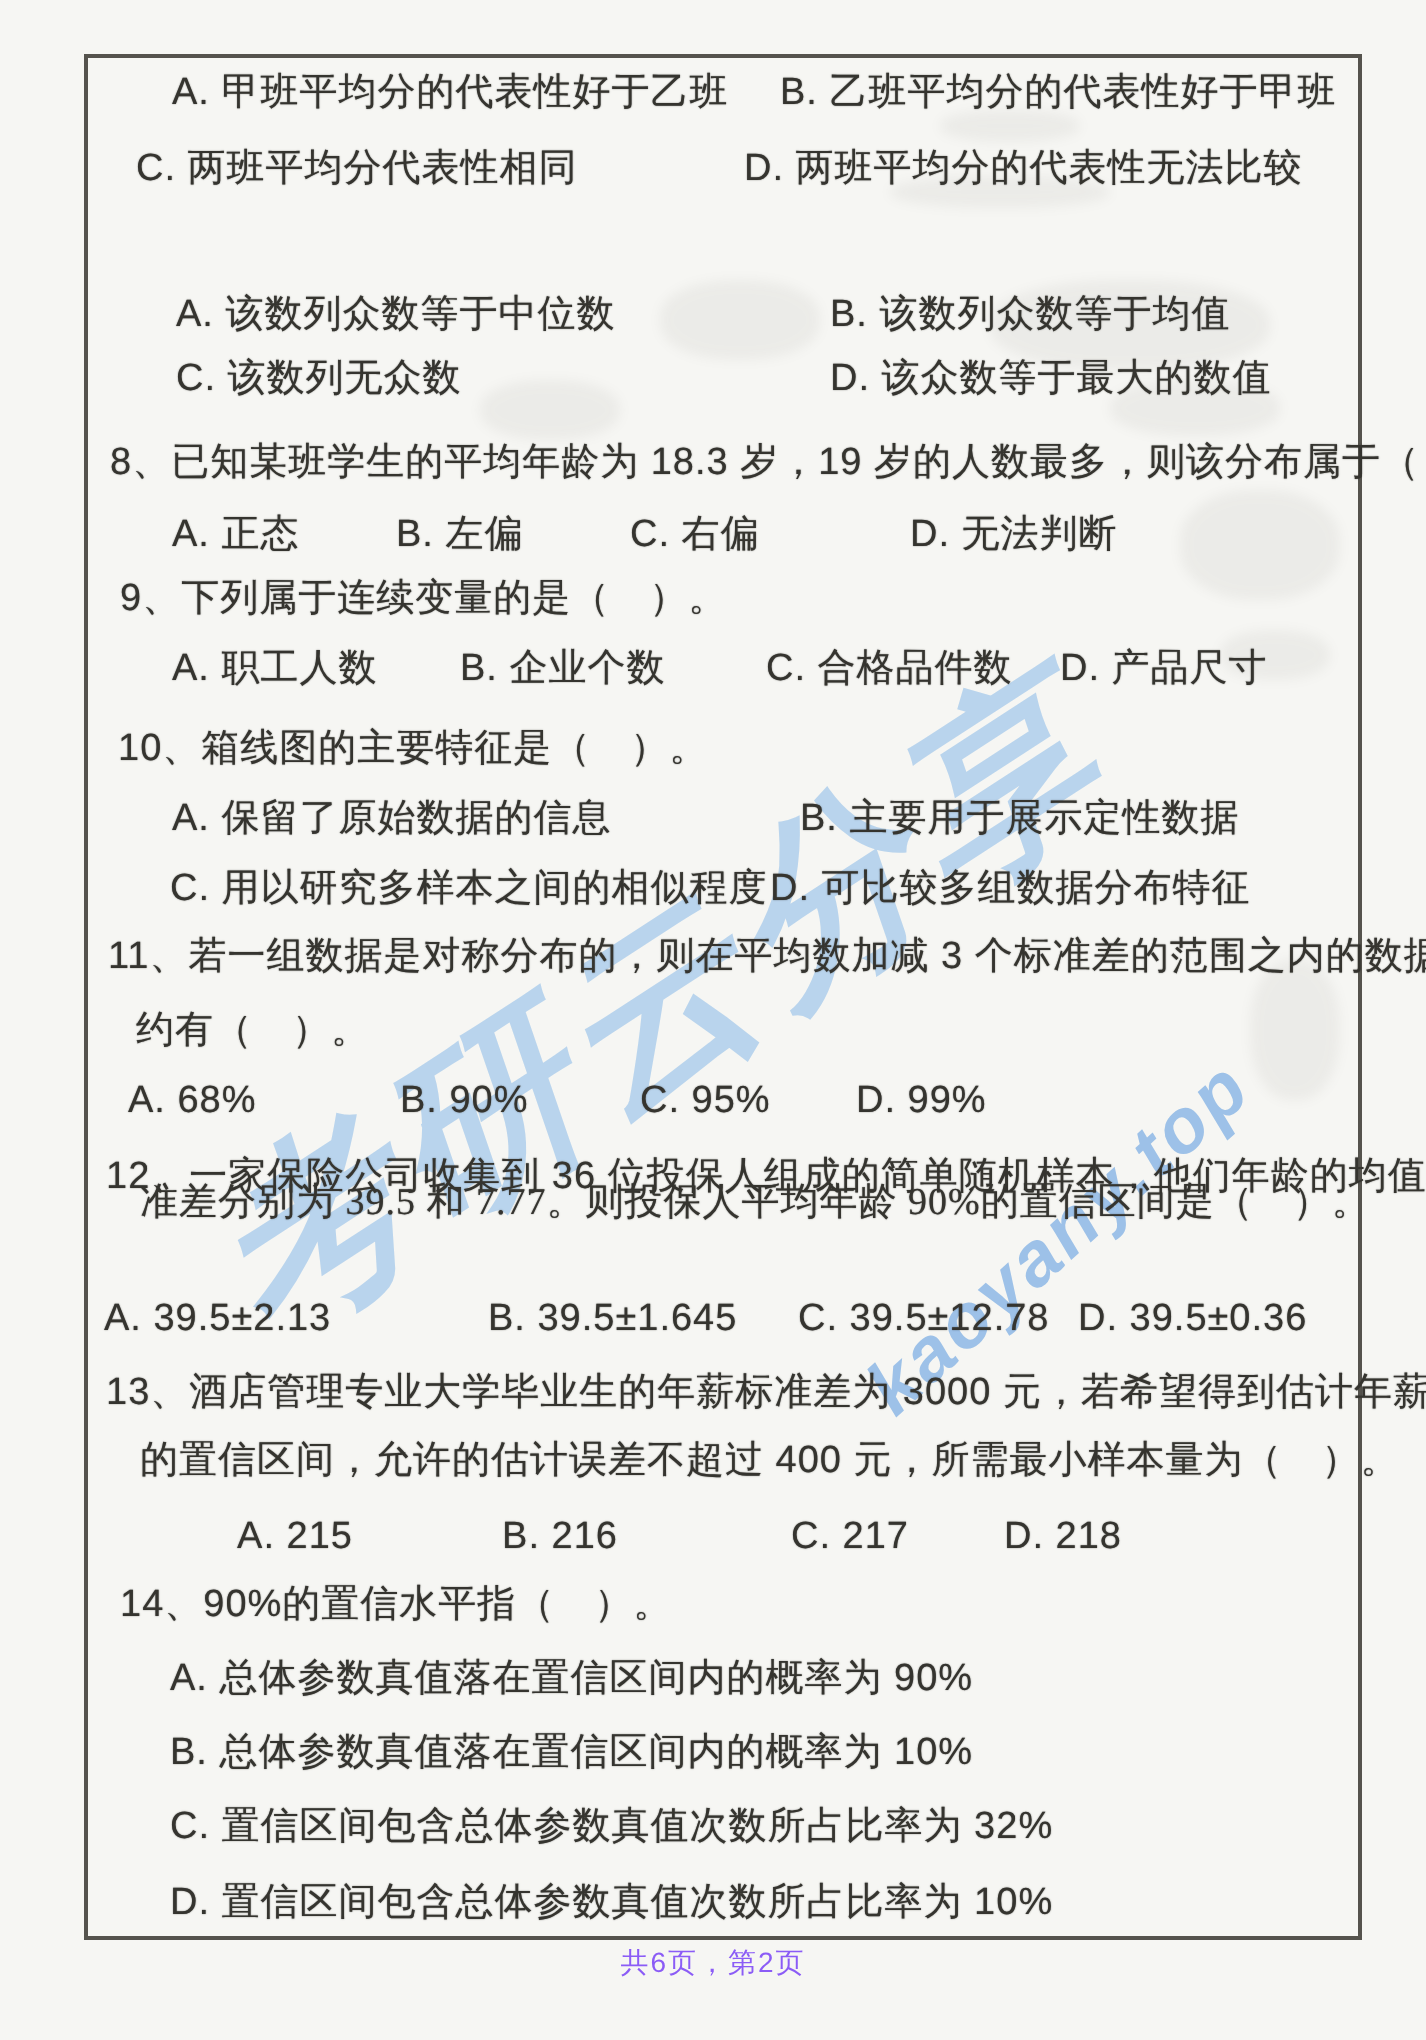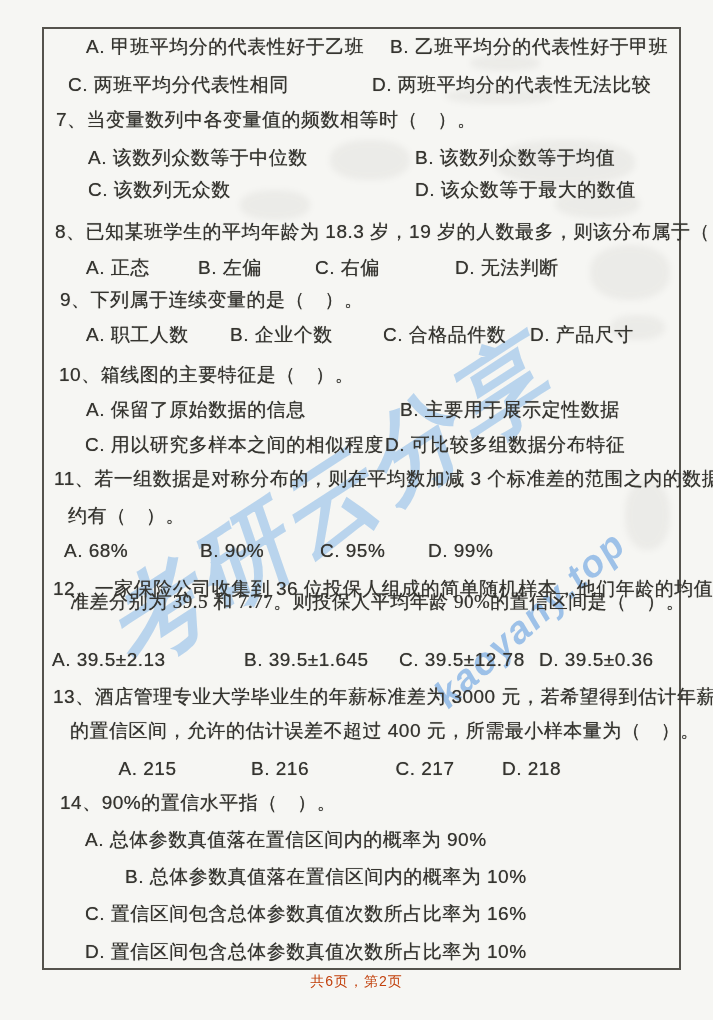--- a/index.html
+++ b/index.html
@@ -24,32 +24,32 @@
   .r3 {top:107px;left:56px;}  .r4 {top:145px;left:88px;}
   .r5 {top:177px;left:88px;}  .r6 {top:219px;left:55px;}
   .r7 {top:255px;left:86px;}  .r8 {top:287px;left:60px;}
   .r9 {top:322px;left:86px;}  .r10{top:362px;left:59px;}
   .r11{top:397px;left:86px;}  .r12{top:432px;left:85px;}
   .r13{top:466px;left:54px;}  .r14{top:503px;left:68px;}
   .r15{top:538px;left:64px;}  .r16{top:576px;left:53px;}
   .r17{top:589px;left:70px;font-family:Liberation Serif, serif;}  .r18{top:647px;left:52px;}
   .r19{top:684px;left:53px;}  .r20{top:718px;left:70px;}
   .r21{top:756px;left:83px;text-align:center;}  .r22{top:790px;left:60px;}
-  .r23{top:827px;left:85px;}  .r24{top:864px;left:85px;margin-left:40px;}
+  .r23{top:827px;left:85px;}  .r24{top:864px;left:85px;}
   .r25{top:901px;left:85px;}  .r26{top:939px;left:85px;}
   
   .w304{width:304px;} .w327{width:327px;} .w314{width:314px;} .w300{width:300px;}
   .w112{width:112px;} .w117{width:117px;} .w140{width:140px;}
   .w144{width:144px;} .w153{width:153px;} .w147{width:147px;}
   .w136{width:136px;} .w120{width:120px;} .w108{width:108px;}
   .w192{width:192px;} .w155{width:155px;}
   .w129{width:129px;} .w154{width:154px;}
   .footer {
     position:absolute; top:968px; left:0; width:713px; text-align:center;
-    font-size:14px; letter-spacing:1px; color:#c2410c; height:26px; line-height:26px;
+    font-size:14px; letter-spacing:1px; color:#8b5cf6; height:26px; line-height:26px;
   }
   .wm-cn {
     position:absolute; left:40px; top:440px; width:580px; text-align:center;
     transform:rotate(-33deg); font-size:96px; font-weight:700; font-style:italic;
     color:rgba(96,162,228,0.40); letter-spacing:6px; pointer-events:none;
     white-space:nowrap;
   }
   .wm-site {
     position:absolute; left:400px; top:598px; width:260px; text-align:center;
     transform:rotate(-42deg); font-size:38px; font-weight:600; font-style:italic;
@@ -80,21 +80,20 @@
   <div class="wm-cn">考研云分享</div>
   <div class="wm-site">kaoyany.top</div>
 
   <div class="row r1">
     <span class="cell w304">A. 甲班平均分的代表性好于乙班</span><span class="cell">B. 乙班平均分的代表性好于甲班</span>
   </div>
   <div class="row r2">
     <span class="cell w304">C. 两班平均分代表性相同</span><span class="cell">D. 两班平均分的代表性无法比较</span>
   </div>
 
-  <div class="row r3">7、当变量数列中各变量值的频数相等时（　）。</div>
   <div class="row r5">
     <span class="cell w327">C. 该数列无众数</span><span class="cell">D. 该众数等于最大的数值</span>
   </div>
   <div class="row r4">
     <span class="cell w327">A. 该数列众数等于中位数</span><span class="cell">B. 该数列众数等于均值</span>
   </div>
 
   <div class="row r6">8、已知某班学生的平均年龄为 18.3 岁，19 岁的人数最多，则该分布属于（　）。</div>
   <div class="row r7">
     <span class="cell w112">A. 正态</span><span class="cell w117">B. 左偏</span><span class="cell w140">C. 右偏</span><span class="cell">D. 无法判断</span>
@@ -127,17 +126,17 @@
 
   <div class="row r19">13、酒店管理专业大学毕业生的年薪标准差为 3000 元，若希望得到估计年薪 95%</div>
   <div class="row r20">的置信区间，允许的估计误差不超过 400 元，所需最小样本量为（　）。</div>
   <div class="row r21">
     <span class="cell w129">A. 215</span><span class="cell w136">B. 216</span><span class="cell w154">C. 217</span><span class="cell">D. 218</span>
   </div>
 
   <div class="row r22">14、90%的置信水平指（　）。</div>
   <div class="row r23">A. 总体参数真值落在置信区间内的概率为 90%</div>
   <div class="row r24">B. 总体参数真值落在置信区间内的概率为 10%</div>
-  <div class="row r25">C. 置信区间包含总体参数真值次数所占比率为 16%</div>
+  <div class="row r25">C. 置信区间包含总体参数真值次数所占比率为 32%</div>
   <div class="row r26">D. 置信区间包含总体参数真值次数所占比率为 10%</div>
 
   <div class="footer">共6页，第2页</div>
 </div>
 
 </body></html>

